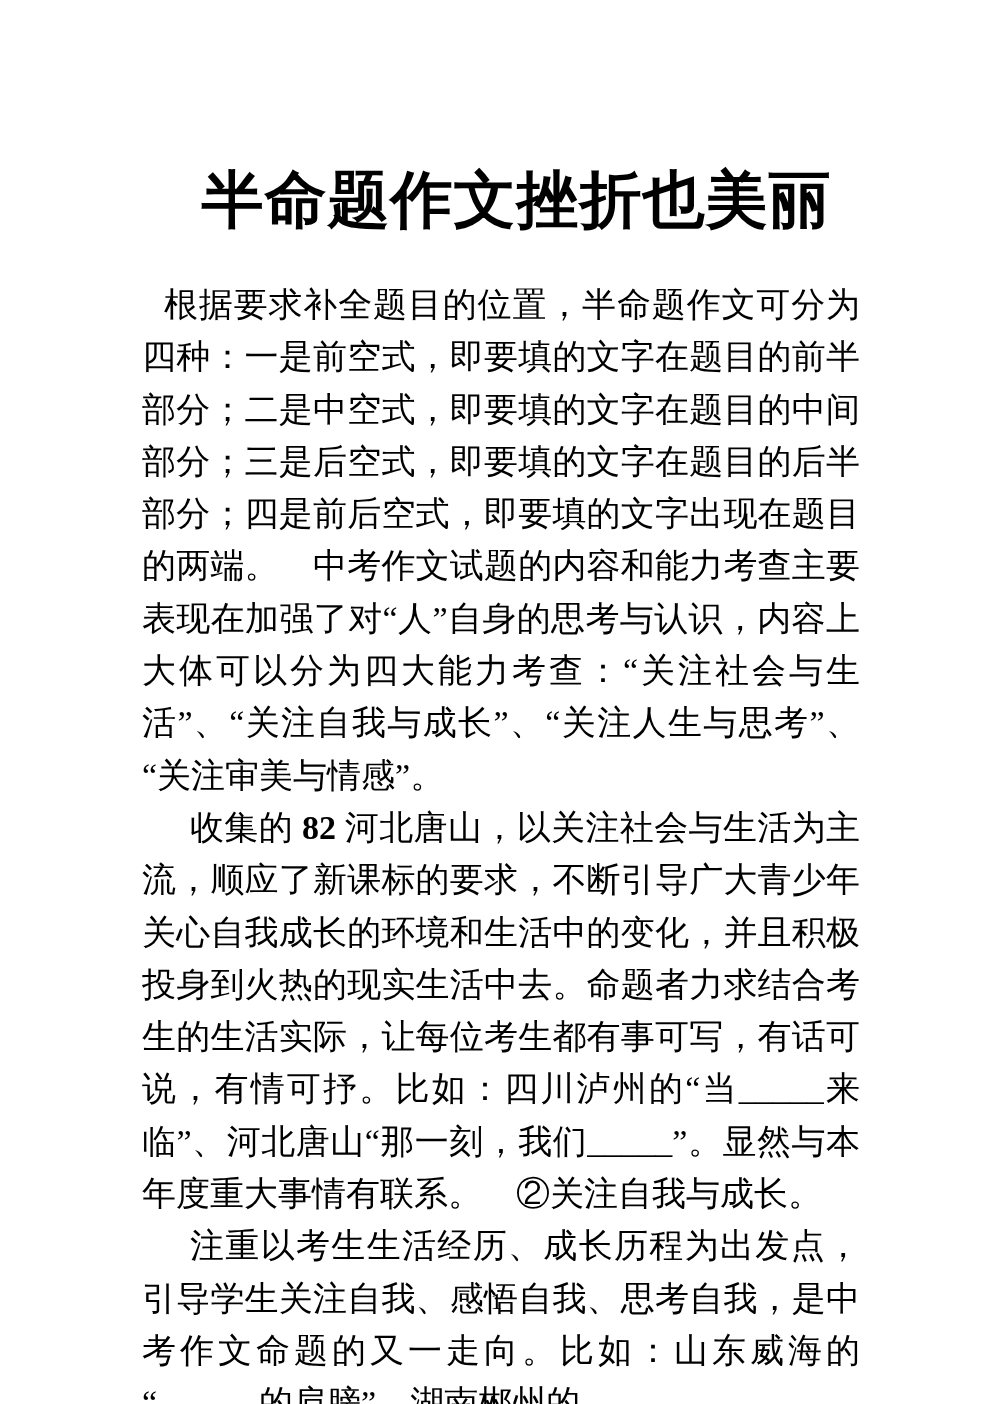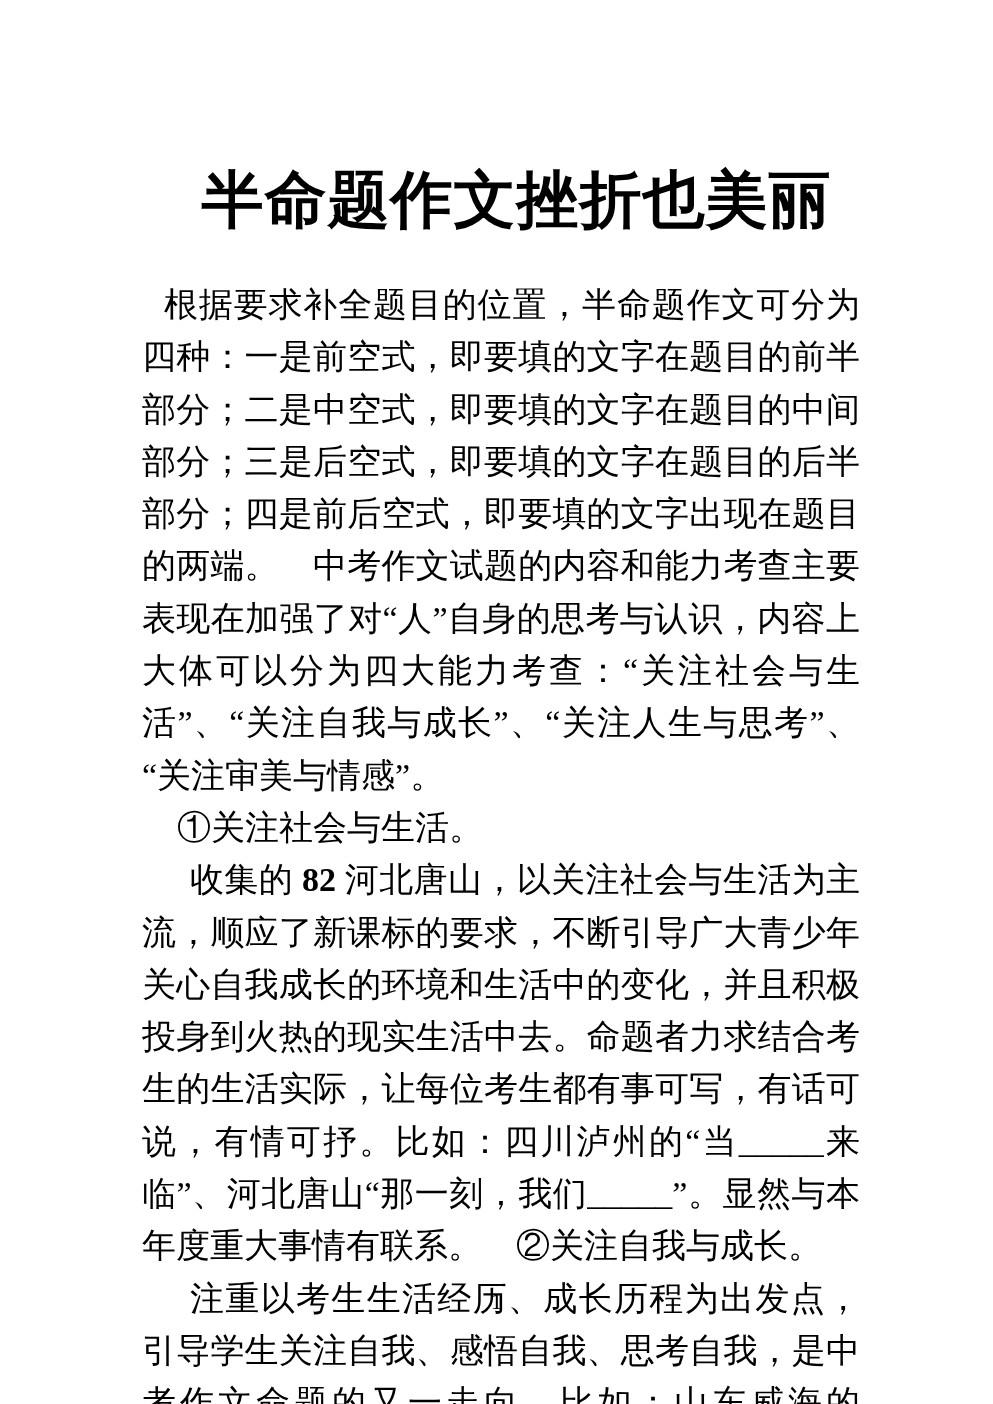--- a/index.html
+++ b/index.html
@@ -53,21 +53,20 @@
 <body>
 
 <div class="page">
 
   <h1 class="doc-title">半命题作文挫折也美丽</h1>
 
   <div class="content">
 
     <p class="para indent-a">根据要求补全题目的位置，半命题作文可分为四种：一是前空式，即要填的文字在题目的前半部分；二是中空式，即要填的文字在题目的中间部分；三是后空式，即要填的文字在题目的后半部分；四是前后空式，即要填的文字出现在题目的两端。　中考作文试题的内容和能力考查主要表现在加强了对“人”自身的思考与认识，内容上大体可以分为四大能力考查：“关注社会与生活”、“关注自我与成长”、“关注人生与思考”、“关注审美与情感”。</p>
 
-    <p class="para indent-b">①关注社会与生活。</p>
 
     <p class="para indent-c"><span>收集的 </span><b class="num">82</b><span> 河北唐山，以关注社会与生活为主流，顺应了新课标的要求，不断引导广大青少年关心自我成长的环境和生活中的变化，并且积极投身到火热的现实生活中去。命题者力求结合考生的生活实际，让每位考生都有事可写，有话可说，有情可抒。比如：四川泸州的“当</span><span class="blank">_____</span><span>来临”、河北唐山“那一刻，我们</span><span class="blank">_____</span><span>”。显然与本年度重大事情有联系。　②关注自我与成长。</span></p>
 
     <p class="para indent-c"><span>注重以考生生活经历、成长历程为出发点，引导学生关注自我、感悟自我、思考自我，是中考作文命题的又一走向。比如：山东威海的“</span><span class="blank">______</span><span>的肩膀”、湖南郴州的</span></p>
 
   </div>
 
   <div class="page-number">1</div>
 
 </div>

